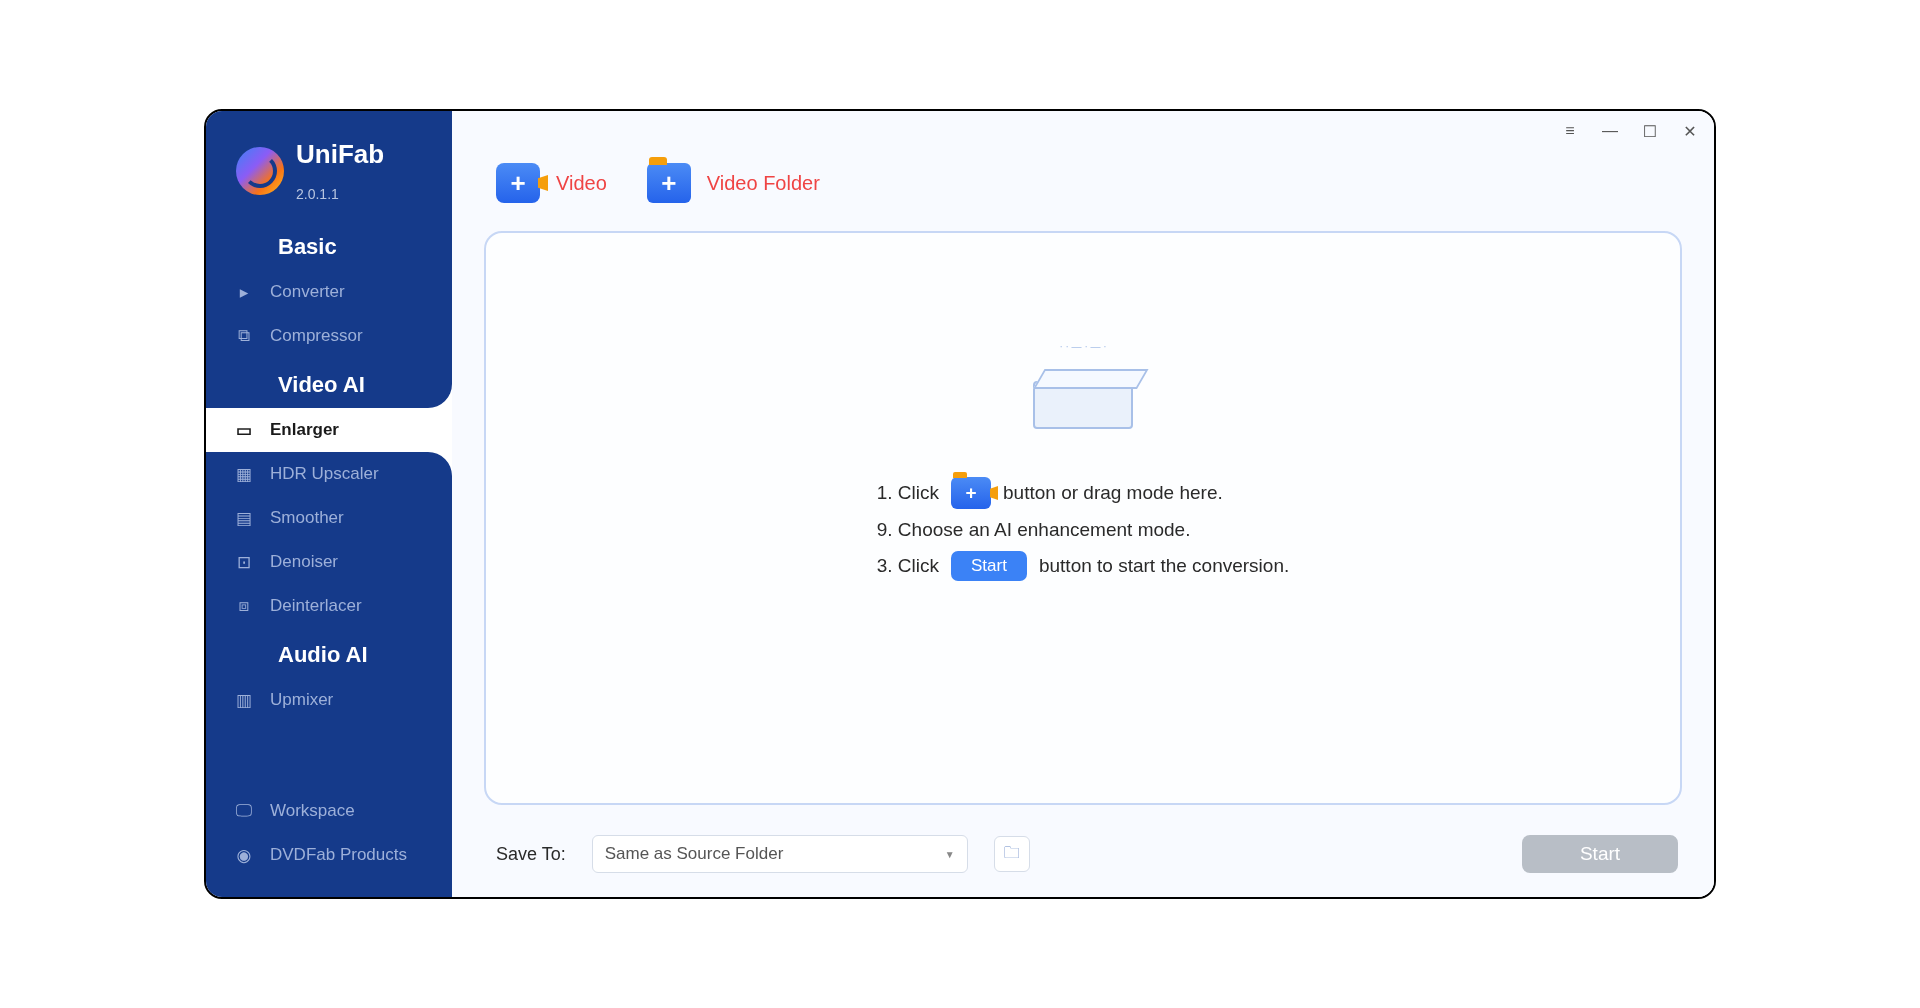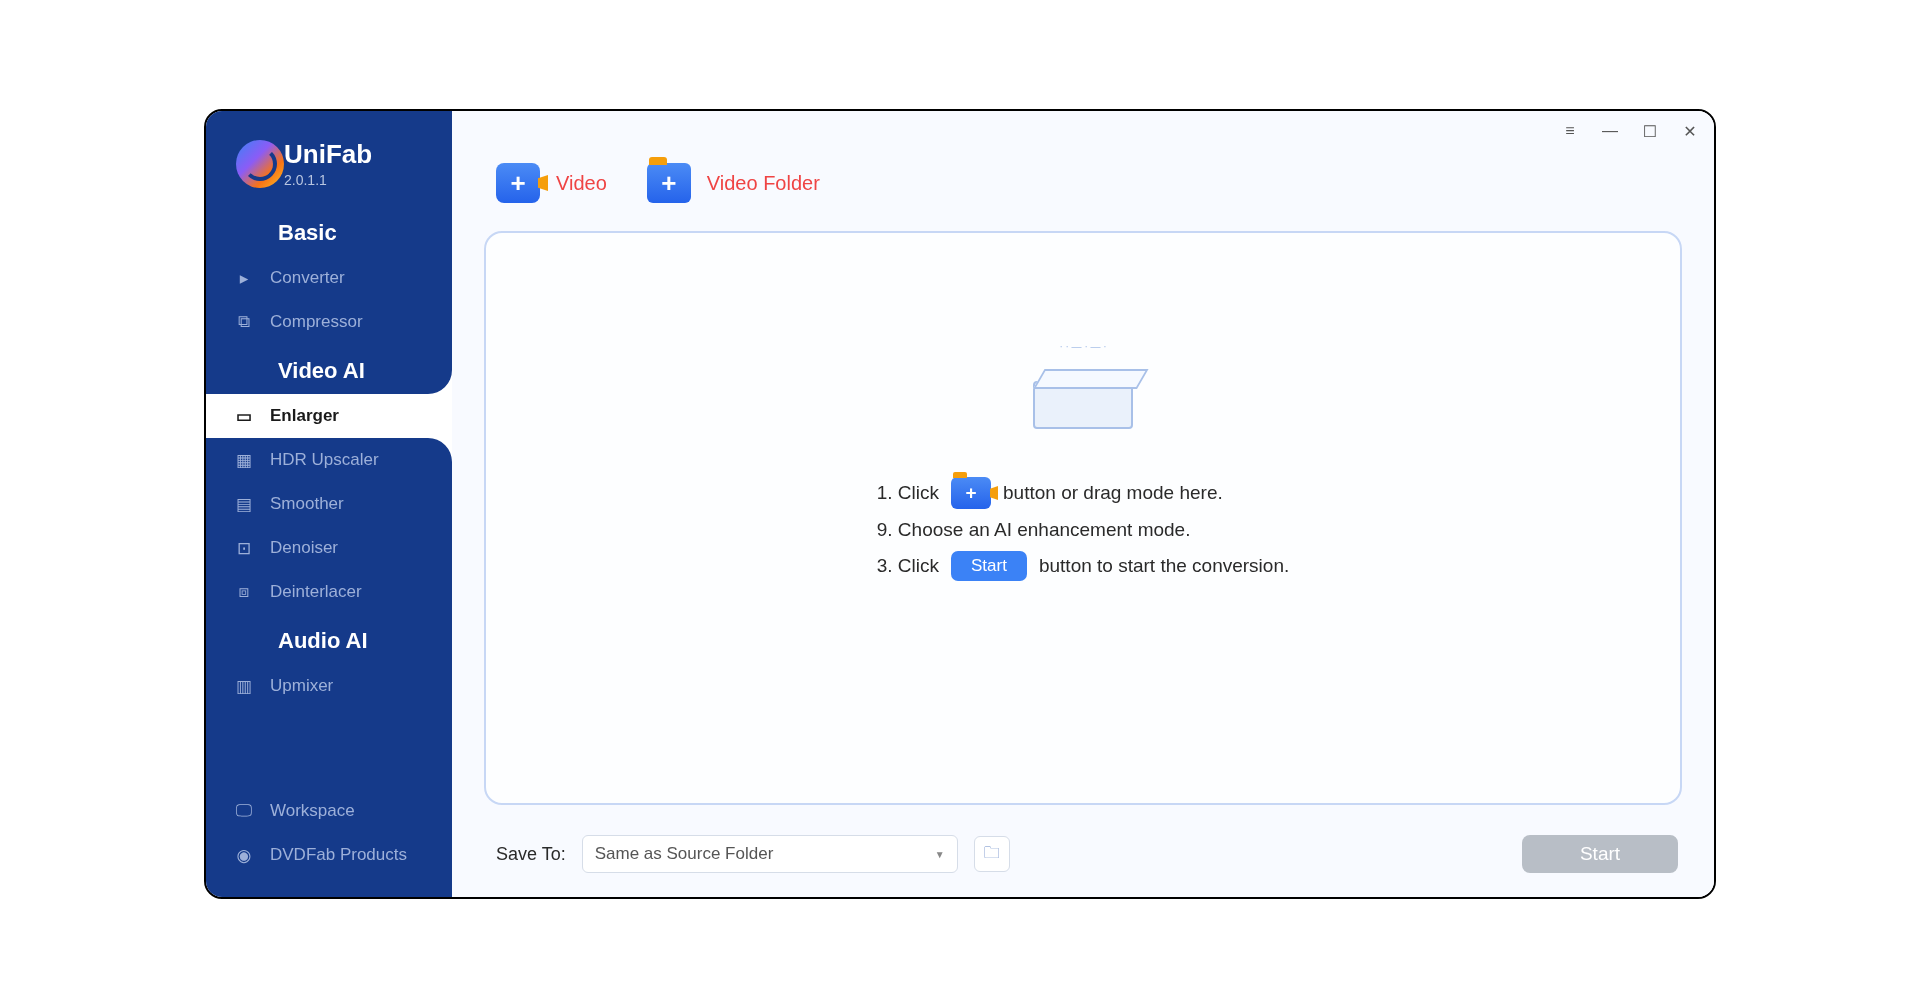--- a/index.html
+++ b/index.html
@@ -1,26 +1,26 @@
 <!DOCTYPE html>
 <html><head>
 <meta charset="utf-8">
 <style>
 * { margin: 0; padding: 0; box-sizing: border-box; font-family: -apple-system, BlinkMacSystemFont, "Segoe UI", Arial, sans-serif; }
 body { background: #fff; display: flex; align-items: center; justify-content: center; min-height: 100vh; }
 .app-window { width: 1512px; height: 790px; background: #fff; border: 2px solid #000; border-radius: 18px; overflow: hidden; display: flex; position: relative; }
 
 
 .sidebar { width: 246px; background: #153a8a; color: #fff; display: flex; flex-direction: column; position: relative; }
-.logo-area { display: flex; align-items: center; padding: 28px 24px 18px 30px; }
+.logo-area { display: flex; align-items: center; gap: 12px; padding: 28px 24px 18px 30px; }
 .logo-circle { width: 48px; height: 48px; border-radius: 50%; background: linear-gradient(135deg, #3b82f6 0%, #8b5cf6 40%, #f97316 70%, #fbbf24 100%); position: relative; }
 .logo-circle::after { content: ''; position: absolute; top: 50%; left: 50%; transform: translate(-50%, -50%); width: 26px; height: 26px; border: 4px solid #153a8a; border-radius: 50%; border-top-color: transparent; border-left-color: transparent; }
 .logo-text { display: flex; flex-direction: column; }
 .brand { font-size: 26px; font-weight: 700; color: #fff; }
-.version { font-size: 14px; color: #b8c5e0; margin-top: 2px; }
+.version { font-size: 14px; color: #b8c5e0; margin-top: 16px; }
 
 .section-label { font-size: 22px; font-weight: 700; color: #fff; padding: 14px 28px 10px; margin-left: 44px; }
 .nav-item { display: flex; align-items: center; gap: 16px; padding: 12px 28px; color: #9db0d9; font-size: 17px; cursor: pointer; position: relative; }
 .nav-item.active { background: #fff; color: #1a1a1a; font-weight: 700; border-radius: 0; }
 .nav-item.active::before { content: ''; position: absolute; top: -24px; right: 0; width: 24px; height: 24px; background: #153a8a; border-bottom-right-radius: 24px; box-shadow: 6px 6px 0 6px #fff; }
 .nav-item.active::after { content: ''; position: absolute; bottom: -24px; right: 0; width: 24px; height: 24px; background: #153a8a; border-top-right-radius: 24px; box-shadow: 6px -6px 0 6px #fff; }
 .nav-icon { width: 20px; height: 16px; display: inline-flex; align-items: center; justify-content: center; }
 .sidebar-spacer { flex: 1; }
 .sidebar-bottom { padding-bottom: 20px; }
 
@@ -46,21 +46,21 @@
 
 .steps { display: flex; flex-direction: column; gap: 10px; align-items: flex-start; }
 .step { display: flex; align-items: center; gap: 12px; font-size: 19px; color: #2a2a2a; }
 .step-pre { white-space: nowrap; }
 .step-icon { width: 40px; height: 32px; border-radius: 6px; display: inline-flex; align-items: center; justify-content: center; font-weight: 700; position: relative; }
 .step-icon.video { background: linear-gradient(180deg, #4b8bf5, #2563eb); color: #fff; }
 .step-icon.video::after { content: ''; position: absolute; right: -7px; width: 8px; height: 14px; background: #f59e0b; clip-path: polygon(0 20%, 100% 0, 100% 100%, 0 80%); }
 .step-icon.video::before { content: ''; position: absolute; top: -5px; left: 2px; width: 14px; height: 6px; background: #f59e0b; border-radius: 2px 2px 0 0; }
 .step-start { padding: 5px 20px; background: #3b82f6; color: #fff; border-radius: 7px; font-size: 17px; }
 
-.bottom-bar { display: flex; align-items: center; gap: 16px; padding: 14px 36px 24px 44px; }
+.bottom-bar { display: flex; align-items: center; gap: 26px; padding: 14px 36px 24px 44px; }
 .save-label { font-size: 18px; color: #2a2a2a; }
 .save-select { flex: 0 0 376px; height: 38px; border: 1px solid #d6dde8; border-radius: 6px; background: #fff; padding: 12px 12px; display: flex; align-items: center; justify-content: space-between; color: #555; font-size: 17px; cursor: pointer; }
 .caret { color: #888; font-size: 10px; }
 .folder-btn { width: 36px; height: 36px; border: 1px solid #d6dde8; border-radius: 6px; background: #fff; display: flex; align-items: center; justify-content: center; color: #6b8bc7; cursor: pointer; }
 .spacer { flex: 1; }
 .start-btn { width: 156px; height: 38px; background: #b8bec6; color: #fff; font-size: 19px; border-radius: 8px; display: flex; align-items: center; justify-content: center; cursor: pointer; }
 </style>
 </head>
 <body>
 

